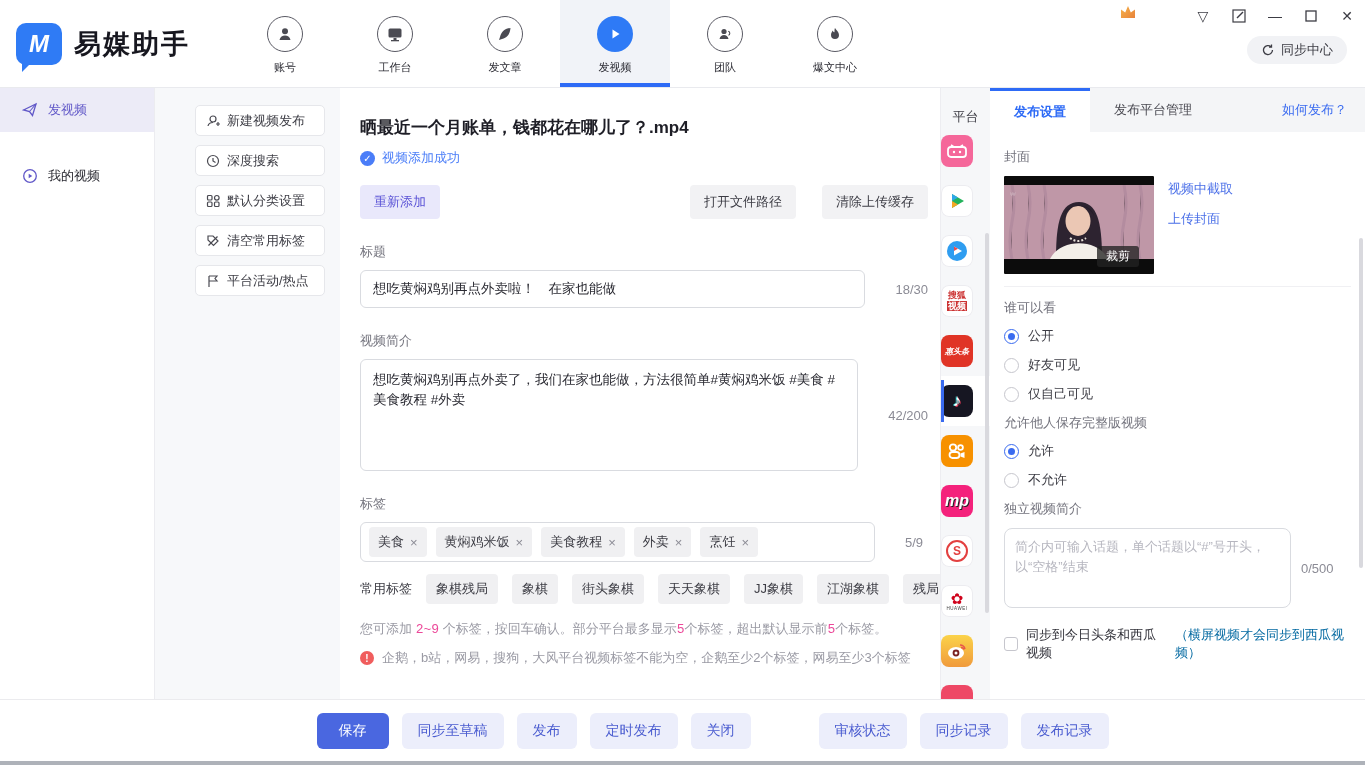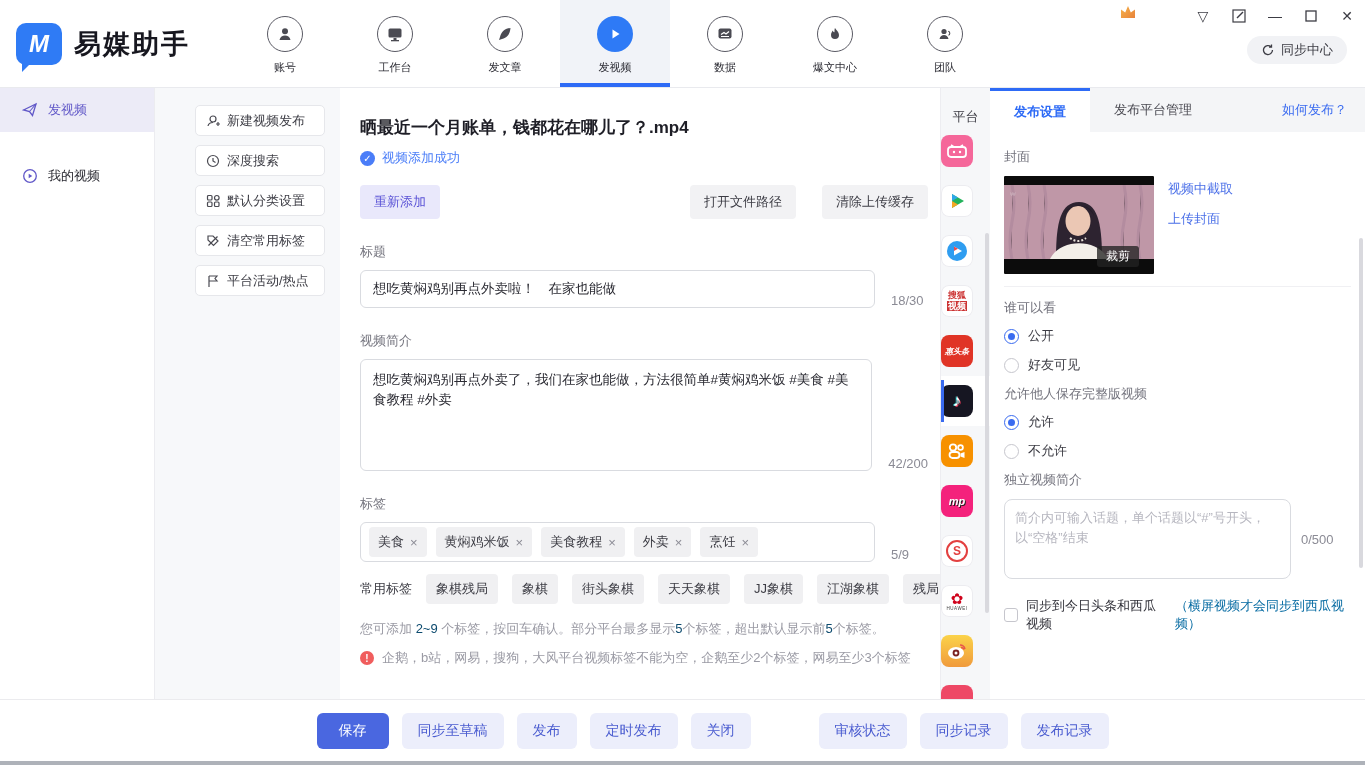--- a/index.html
+++ b/index.html
@@ -41,32 +41,32 @@
   .main { flex:1 1 auto; background:#fff; padding:28px 12px 0 20px; min-width:0; }
   .file-title { font-size:17px; font-weight:bold; color:#1e1e26; }
   .status-row { display:flex; align-items:center; gap:7px; margin-top:10px; color:#4a7df8; font-size:13px; }
   .check-ic { width:15px; height:15px; border-radius:50%; background:#4a7df8; color:#fff; font-size:10px; display:flex; align-items:center; justify-content:center; }
   .action-row { display:flex; align-items:center; margin-top:18px; }
   .btn-readd { background:#e9e8fb; color:#5a52d6; border-radius:4px; padding:8px 14px; cursor:pointer; }
   .action-right { margin-left:auto; display:flex; gap:26px; }
   .btn-gray { background:#f2f2f4; color:#3c3c44; border-radius:4px; padding:8px 14px; cursor:pointer; }
 
   .field-label { color:#73737d; font-size:13px; margin-top:24px; margin-bottom:9px; }
-  .field-row { display:flex; align-items:flex-end; gap:16px; }
+  .field-row { display:flex; align-items:center; gap:30px; }
   .counter { color:#8b8b95; font-size:13px; flex:0 0 auto; }
   .text-input { width:515px; height:38px; border:1px solid #d9dbe0; border-radius:6px; padding:0 12px; font-size:13.5px; color:#2a2a32; font-family:inherit; background:#fff; }
   .desc-area { width:515px; height:112px; border:1px solid #d9dbe0; border-radius:6px; padding:10px 12px; font-size:13.5px; color:#2a2a32; font-family:inherit; resize:none; line-height:1.5; }
   .tags-box { width:515px; min-height:38px; border:1px solid #d9dbe0; border-radius:6px; padding:4px 8px; display:flex; align-items:center; gap:9px; }
   .chip { background:#f0f0f2; border-radius:4px; padding:6px 9px; display:flex; align-items:center; gap:6px; color:#3c3c44; font-size:13px; white-space:nowrap; }
   .chip .x { color:#8b8b95; cursor:pointer; font-size:13px; }
   .common-row { display:flex; align-items:center; gap:14px; margin-top:12px; flex-wrap:nowrap; }
   .common-label { color:#3c3c44; flex:0 0 auto; }
   .common-chip { background:#f0f0f2; border-radius:4px; padding:6px 10px; color:#3c3c44; cursor:pointer; white-space:nowrap; }
   .hint-line { margin-top:16px; color:#9a9aa4; font-size:13px; }
-  .hint-line .blue { color:#0c4a6e; }
+  .hint-line .blue { color:#ec4899;font-family:Liberation Mono, monospace; }
   .warn-line { margin-top:11px; display:flex; align-items:center; gap:8px; color:#9a9aa4; font-size:13px; }
   .warn-ic { width:14px; height:14px; border-radius:50%; background:#f05d5d; color:#fff; font-size:10px; font-weight:bold; display:flex; align-items:center; justify-content:center; flex:0 0 auto; }
 
   
   .rail { width:50px; background:#f6f7f9; border-left:1px solid #ededf1; flex:0 0 auto; overflow:hidden; position:relative; }
   .rail-label { text-align:center; padding-top:20px; color:#3c3c44; font-size:13px; }
   .rail-cell { height:50px; display:flex; align-items:center; justify-content:flex-start; position:relative; cursor:pointer; }
   .rail-cell.selected { background:#fff; }
   .rail-cell.selected:before { content:""; position:absolute; left:0; top:4px; bottom:4px; width:3px; background:#3a6bf0; }
   .pic { width:32px; height:32px; border-radius:8px; display:flex; align-items:center; justify-content:center; overflow:hidden; flex-direction:column; }
@@ -152,44 +152,34 @@
         <span class="circ">
           <svg class="nav-ic" viewBox="0 0 18 18">
               <path d="M6.5 4.5 L13.5 9 L6.5 13.5 Z" fill="#fff"></path>
             </svg>
         </span>
         <span class="lbl">发视频</span>
       </div>
       <div class="nav-item">
         <span class="circ">
           <svg class="nav-ic" viewBox="0 0 18 18">
-              <rect x="2.5" y="3.5" width="13" height="10" rx="2" fill="#4a4a52"></rect>
-              <path d="M5 9.5 L8 7.5 L10 9 L13 6.5" stroke="#fff" stroke-width="1.3" fill="none"></path>
-              <rect x="5" y="11" width="8" height="1" fill="#fff"></rect>
-            </svg>
-        </span>
-        <span class="lbl">数据</span>
+              <circle cx="8" cy="6.5" r="2.6" fill="#4a4a52"></circle>
+              <path d="M3.5 14c.5-2.8 2.5-4 4.5-4s4 1.2 4.5 4z" fill="#4a4a52"></path>
+              <path d="M12.2 6.2c1 .2 1.6 1 1.6 2s-.6 1.8-1.4 2" stroke="#4a4a52" stroke-width="1.1" fill="none"></path>
+            </svg>
+        </span>
+        <span class="lbl">团队</span>
       </div>
       <div class="nav-item">
         <span class="circ">
           <svg class="nav-ic" viewBox="0 0 18 18">
               <path d="M9 3 C10.5 5.5 13 7 13 10 a4 4 0 0 1-8 0 C5 8 6 6.5 7 5.5 7 7 8 7.5 8.5 7 8.5 5.5 8.5 4 9 3 Z" fill="#4a4a52"></path>
             </svg>
         </span>
         <span class="lbl">爆文中心</span>
-      </div>
-      <div class="nav-item">
-        <span class="circ">
-          <svg class="nav-ic" viewBox="0 0 18 18">
-              <circle cx="8" cy="6.5" r="2.6" fill="#4a4a52"></circle>
-              <path d="M3.5 14c.5-2.8 2.5-4 4.5-4s4 1.2 4.5 4z" fill="#4a4a52"></path>
-              <path d="M12.2 6.2c1 .2 1.6 1 1.6 2s-.6 1.8-1.4 2" stroke="#4a4a52" stroke-width="1.1" fill="none"></path>
-            </svg>
-        </span>
-        <span class="lbl">团队</span>
       </div>
     </div>
 
     <div class="promo-icon"></div>
 
     <div class="titlebar-controls">
       <span class="tbtn">▽</span>
       <span class="tbtn">
         <svg width="14" height="14" viewBox="0 0 14 14">
             <rect x="1" y="1" width="12" height="12" fill="none" stroke="#3c3c44" stroke-width="1.2"></rect>
@@ -400,21 +390,21 @@
           <svg width="20" height="16" viewBox="0 0 20 16">
               <circle cx="6" cy="4.5" r="3.2" fill="none" stroke="#fff" stroke-width="1.8"></circle>
               <circle cx="13.5" cy="4.5" r="2.4" fill="none" stroke="#fff" stroke-width="1.8"></circle>
               <rect x="2.5" y="9" width="10" height="6" rx="3" fill="none" stroke="#fff" stroke-width="1.8"></rect>
               <path d="M13.5 10.5 L17.5 9 V15 L13.5 13.5 Z" fill="#fff"></path>
             </svg>
         </span>
       </div>
       <div class="rail-cell">
         <span class="pic" style="background:#f4227c;">
-          <span style="color:#fff;font-size:11px;font-weight:bold;font-style:italic;text-shadow:1px 1px 0 #222;">mp</span>
+          <span style="color:#fff;font-size:16px;font-weight:bold;font-style:italic;text-shadow:1px 1px 0 #222;">mp</span>
         </span>
       </div>
       <div class="rail-cell">
         <span class="pic white">
           <span style="width:22px;height:22px;border:2.5px solid #e34040;border-radius:50%;display:flex;align-items:center;justify-content:center;color:#e34040;font-weight:bold;font-size:12px;">S</span>
         </span>
       </div>
       <div class="rail-cell">
         <span class="pic white">
           <span style="color:#d0021b;font-size:15px;line-height:1;">✿</span>
@@ -480,20 +470,24 @@
         <div class="sep-top">
           <div class="sec-label">谁可以看</div>
           <div class="radio-row">
             <span class="radio on"></span>
             <span>公开</span>
           </div>
           <div class="radio-row">
             <span class="radio"></span>
             <span>好友可见</span>
           </div>
+          <div class="radio-row">
+            <span class="radio"></span>
+            <span>仅自己可见</span>
+          </div>
         </div>
 
         <div>
           <div class="sec-label">允许他人保存完整版视频</div>
           <div class="radio-row">
             <span class="radio on"></span>
             <span>允许</span>
           </div>
           <div class="radio-row">
             <span class="radio"></span>

